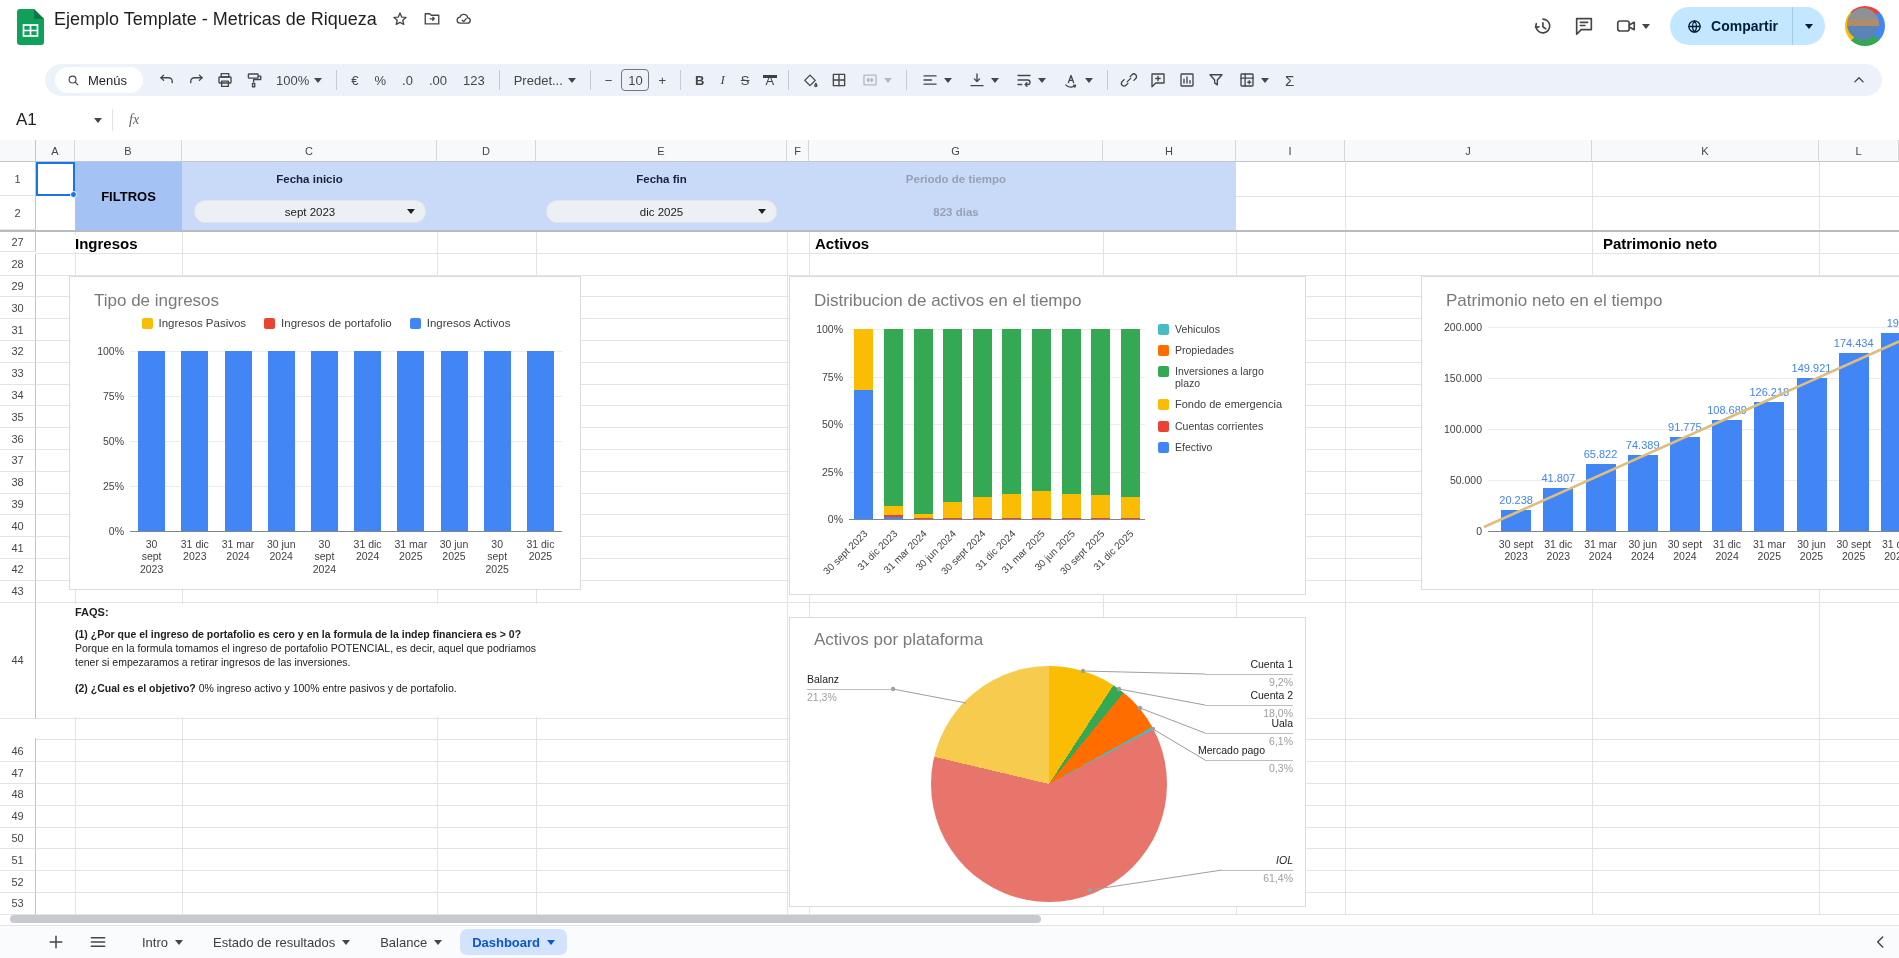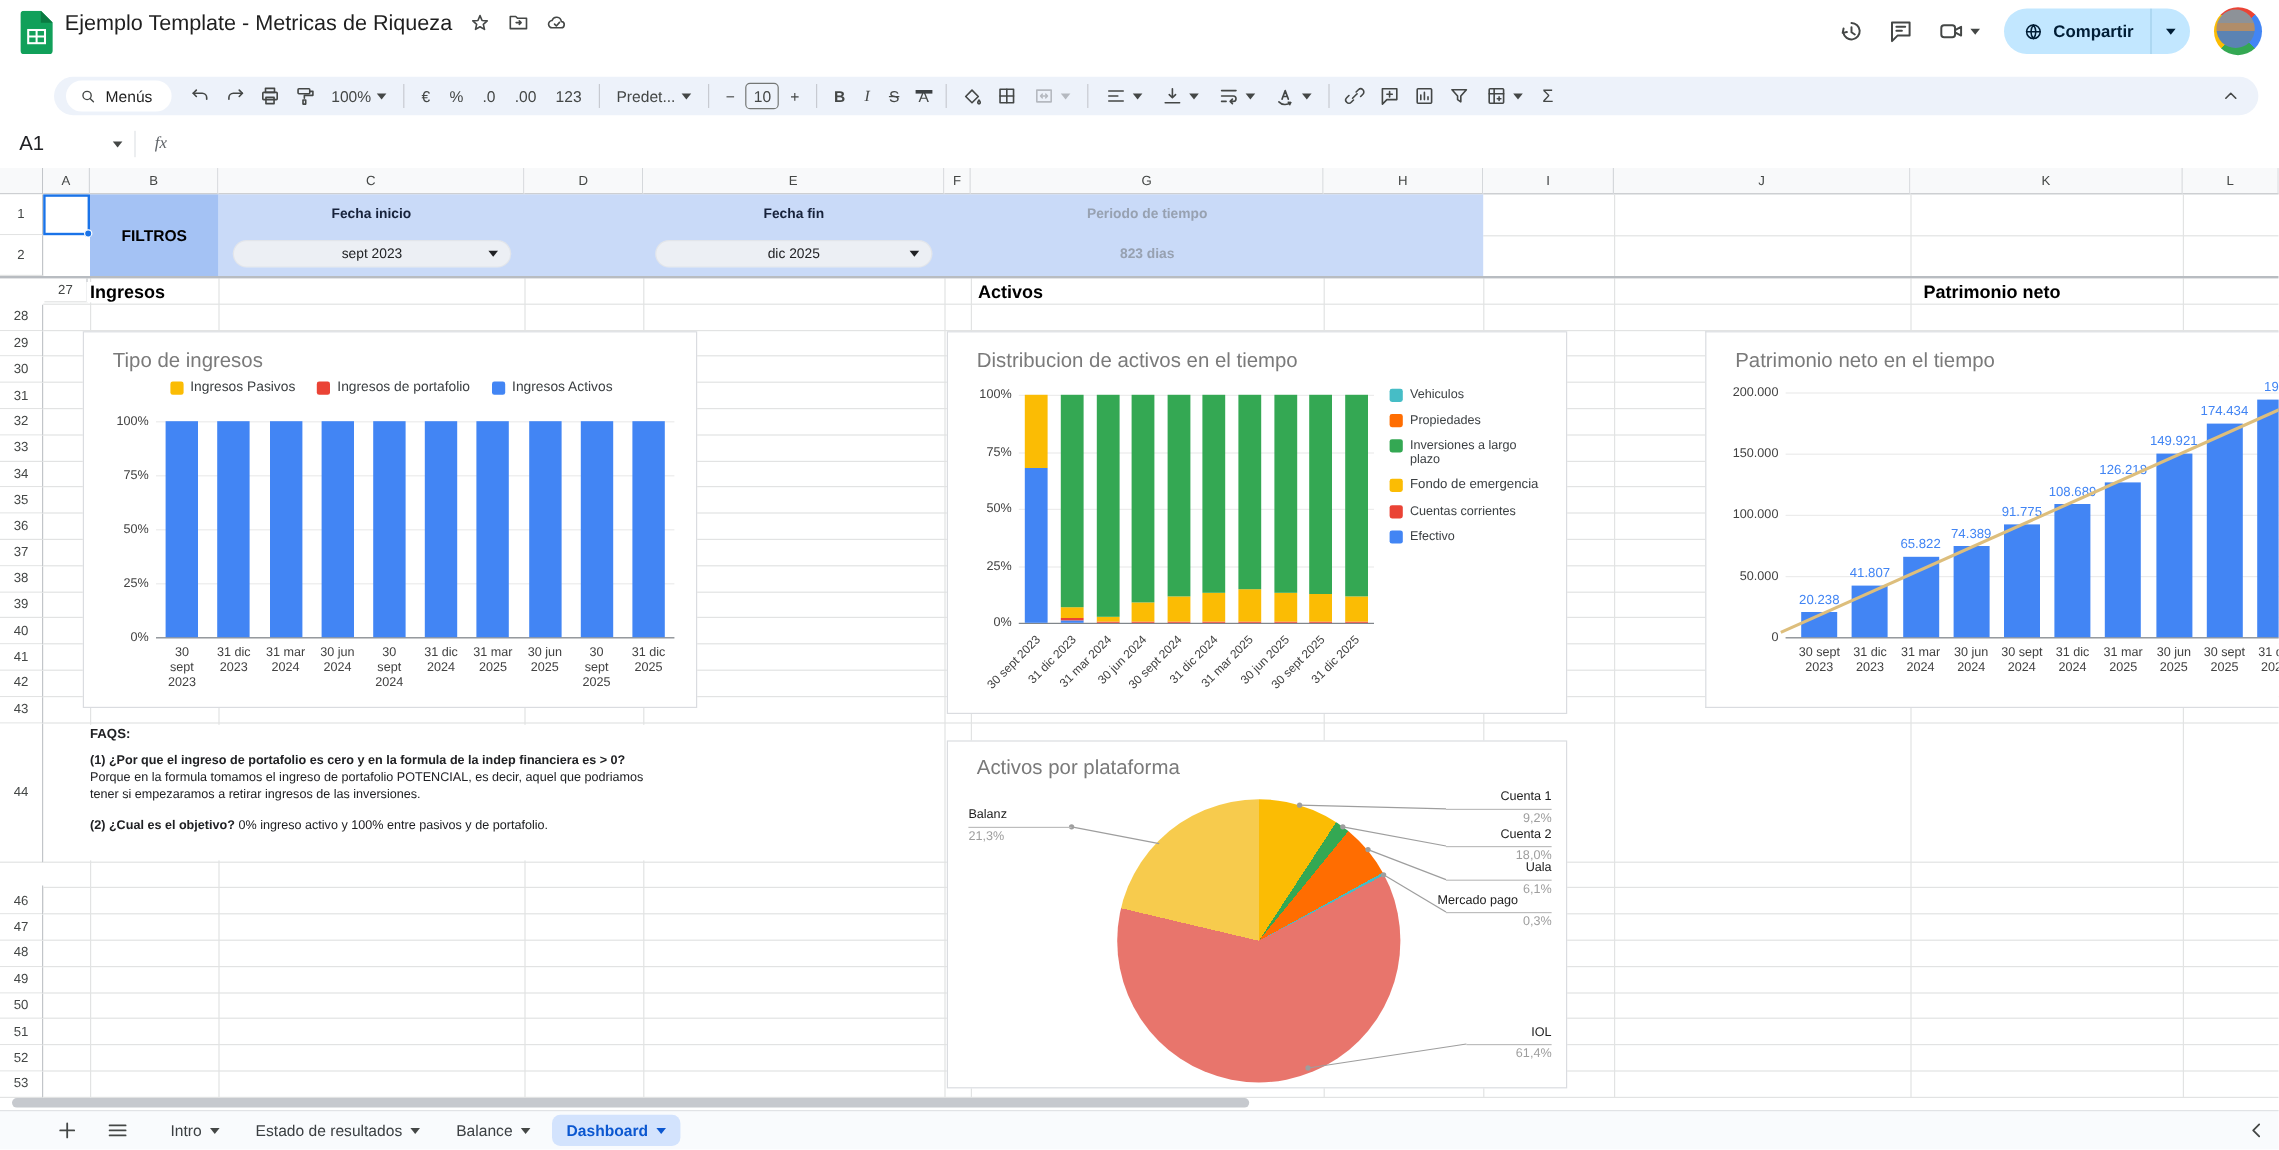--- a/index.html
+++ b/index.html
@@ -345,21 +345,21 @@
     <div class="colhead" style="position: absolute; box-sizing: border-box; left: 536px; width: 251px;">E</div>
     <div class="colhead" style="position: absolute; box-sizing: border-box; left: 787px; width: 22px;">F</div>
     <div class="colhead" style="position: absolute; box-sizing: border-box; left: 809px; width: 294px;">G</div>
     <div class="colhead" style="position: absolute; box-sizing: border-box; left: 1103px; width: 133px;">H</div>
     <div class="colhead" style="position: absolute; box-sizing: border-box; left: 1236px; width: 109px;">I</div>
     <div class="colhead" style="position: absolute; box-sizing: border-box; left: 1345px; width: 247px;">J</div>
     <div class="colhead" style="position: absolute; box-sizing: border-box; left: 1592px; width: 227px;">K</div>
     <div class="colhead" style="position: absolute; box-sizing: border-box; left: 1819px; width: 80px;">L</div>
     <div class="rowhead" style="position: absolute; box-sizing: border-box; left: 0px; top: 162px; height: 34px;">1</div>
     <div class="rowhead" style="position: absolute; box-sizing: border-box; left: 0px; top: 196px; height: 34px;">2</div>
-    <div class="rowhead" style="position: absolute; box-sizing: border-box; left: 0px; top: 232px; height: 20px; margin-left: 37px;">27</div>
+    <div class="rowhead" style="position: absolute; box-sizing: border-box; left: 0px; top: 232px; height: 20px;">27</div>
     <div class="rowhead" style="position: absolute; box-sizing: border-box; left: 0px; top: 253.8px; height: 21.8px;">28</div>
     <div class="rowhead" style="position: absolute; box-sizing: border-box; left: 0px; top: 275.6px; height: 21.8px;">29</div>
     <div class="rowhead" style="position: absolute; box-sizing: border-box; left: 0px; top: 297.4px; height: 21.8px;">30</div>
     <div class="rowhead" style="position: absolute; box-sizing: border-box; left: 0px; top: 319.2px; height: 21.8px;">31</div>
     <div class="rowhead" style="position: absolute; box-sizing: border-box; left: 0px; top: 341px; height: 21.8px;">32</div>
     <div class="rowhead" style="position: absolute; box-sizing: border-box; left: 0px; top: 362.8px; height: 21.8px;">33</div>
     <div class="rowhead" style="position: absolute; box-sizing: border-box; left: 0px; top: 384.6px; height: 21.8px;">34</div>
     <div class="rowhead" style="position: absolute; box-sizing: border-box; left: 0px; top: 406.4px; height: 21.8px;">35</div>
     <div class="rowhead" style="position: absolute; box-sizing: border-box; left: 0px; top: 428.2px; height: 21.8px;">36</div>
     <div class="rowhead" style="position: absolute; box-sizing: border-box; left: 0px; top: 450px; height: 21.8px;">37</div>
@@ -600,21 +600,21 @@
       <div class="piepct" style="left: 380px; top: 58px; width: 123px; text-align: right; position: absolute;">9,2%</div>
       <div class="pielab" style="left: 380px; top: 71px; width: 123px; text-align: right; position: absolute;">Cuenta 2</div>
       <div class="pieline" style="left: 415px; top: 87px; width: 88px; position: absolute;"></div>
       <div class="piepct" style="left: 380px; top: 89px; width: 123px; text-align: right; position: absolute;">18,0%</div>
       <div class="pielab" style="left: 380px; top: 99px; width: 123px; text-align: right; position: absolute;">Uala</div>
       <div class="pieline" style="left: 415px; top: 115px; width: 88px; position: absolute;"></div>
       <div class="piepct" style="left: 380px; top: 117px; width: 123px; text-align: right; position: absolute;">6,1%</div>
       <div class="pielab" style="left: 380px; top: 126px; width: 123px; text-align: center; position: absolute;">Mercado pago</div>
       <div class="pieline" style="left: 415px; top: 142px; width: 88px; position: absolute;"></div>
       <div class="piepct" style="left: 380px; top: 144px; width: 123px; text-align: right; position: absolute;">0,3%</div>
-      <div class="pielab" style="left: 420px; top: 236px; width: 83px; text-align: right; position: absolute;">IOL</div>
+      <div class="pielab" style="left: 420px; top: 236px; width: 83px; text-align: right; position: absolute; font-style: italic;">IOL</div>
       <div class="pieline" style="left: 432px; top: 252px; width: 71px; position: absolute;"></div>
       <div class="piepct" style="left: 420px; top: 254px; width: 83px; text-align: right; position: absolute;">61,4%</div>
       <div class="pielab" style="left: 17px; top: 55px; width: 86px; position: absolute;">Balanz</div>
       <div class="pieline" style="left: 17px; top: 71px; width: 86px; position: absolute;"></div>
       <div class="piepct" style="left: 17px; top: 73px; width: 86px; position: absolute;">21,3%</div>
     </div>
     <div class="chartbox" style="position: absolute; box-sizing: border-box; left: 1421px; top: 276px; width: 500px; height: 314px; border-right: none;">
       <div class="ctitle" style="left: 24px; top: 14px; position: absolute;">Patrimonio neto en el tiempo</div>
       <div style="left: 66px; top: 50px; width: 434px; height: 1px; background: rgb(236, 236, 236); position: absolute;"></div>
       <div class="tick" style="left: 4px; top: 44px; width: 56px;">200.000</div>

